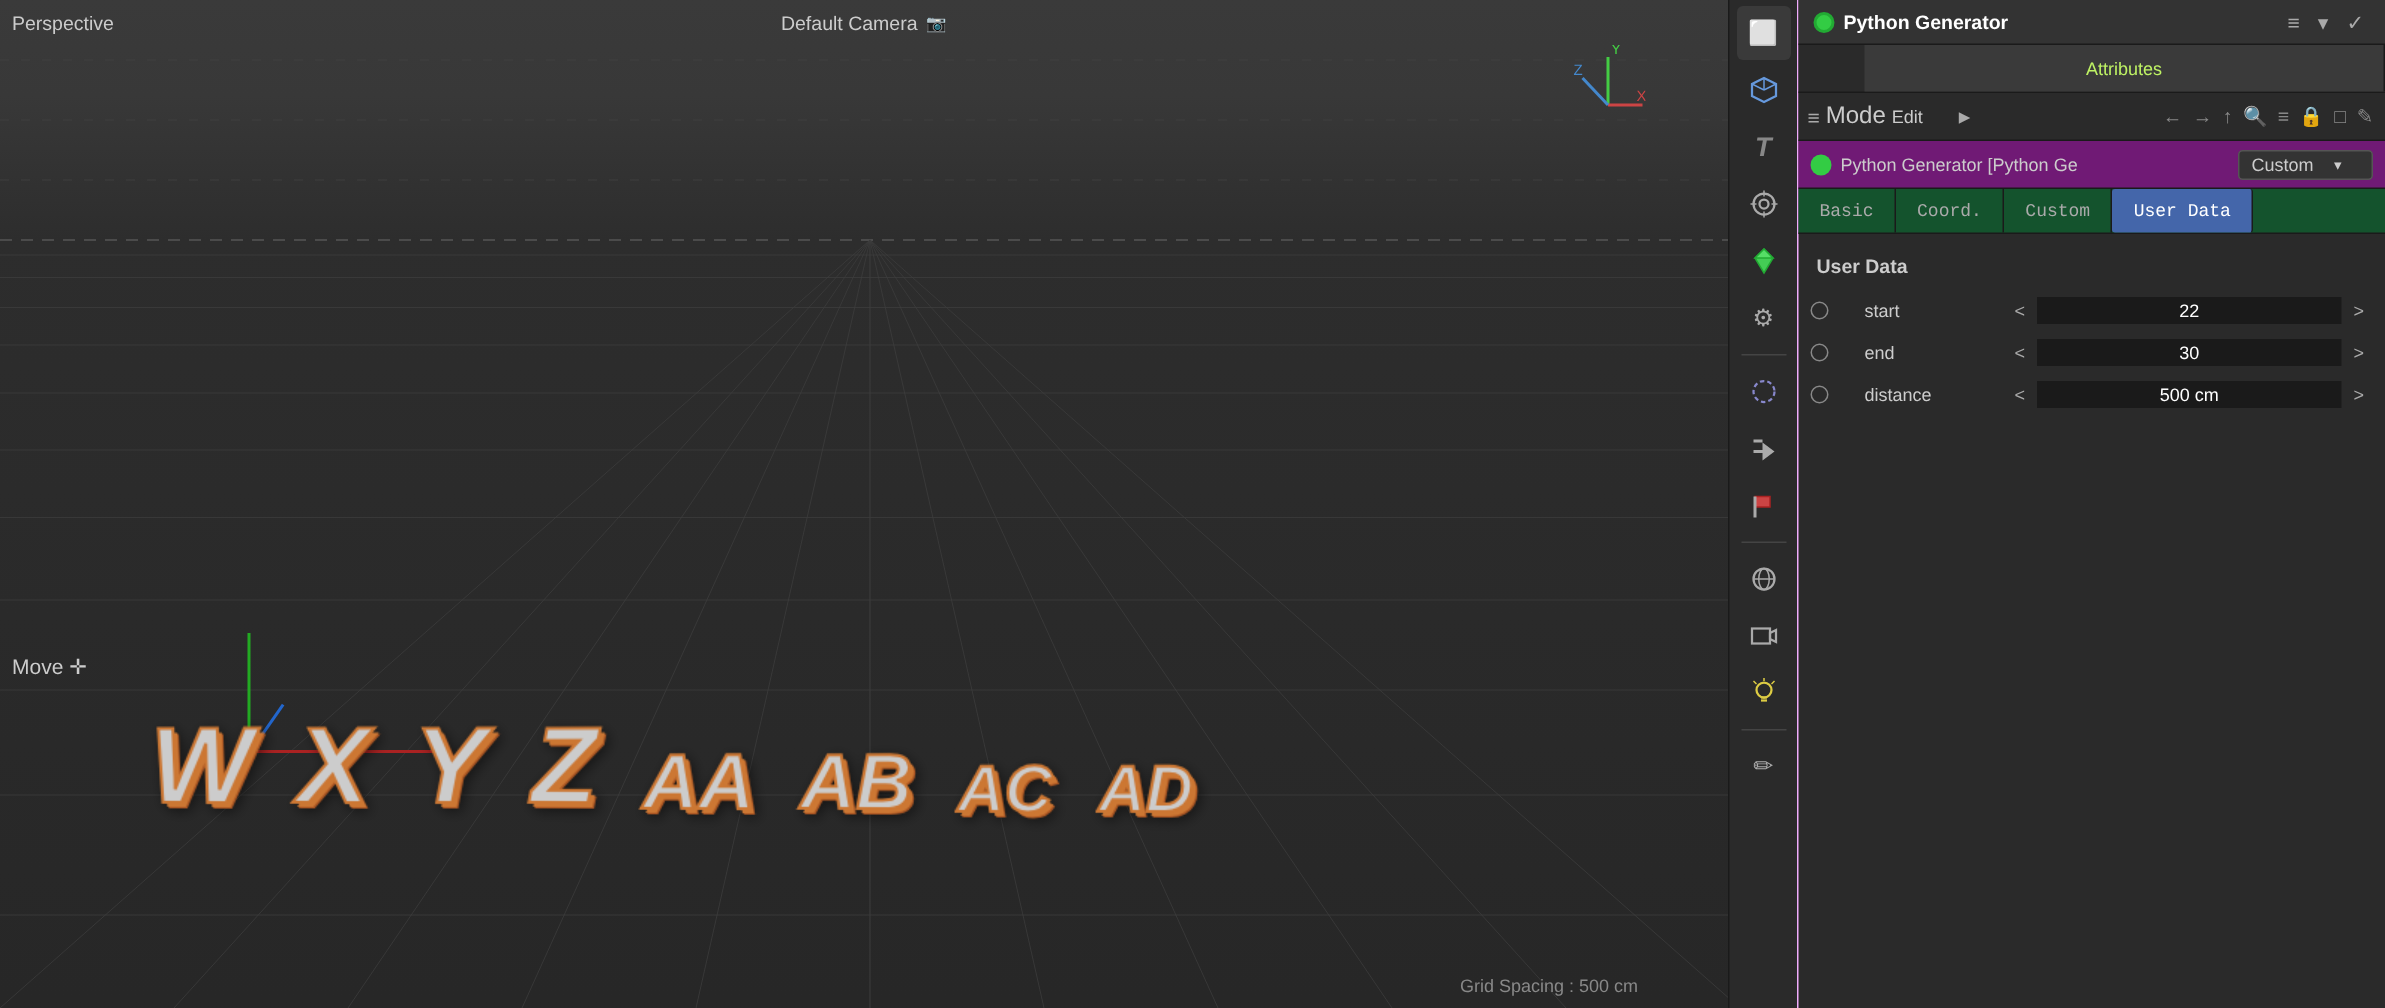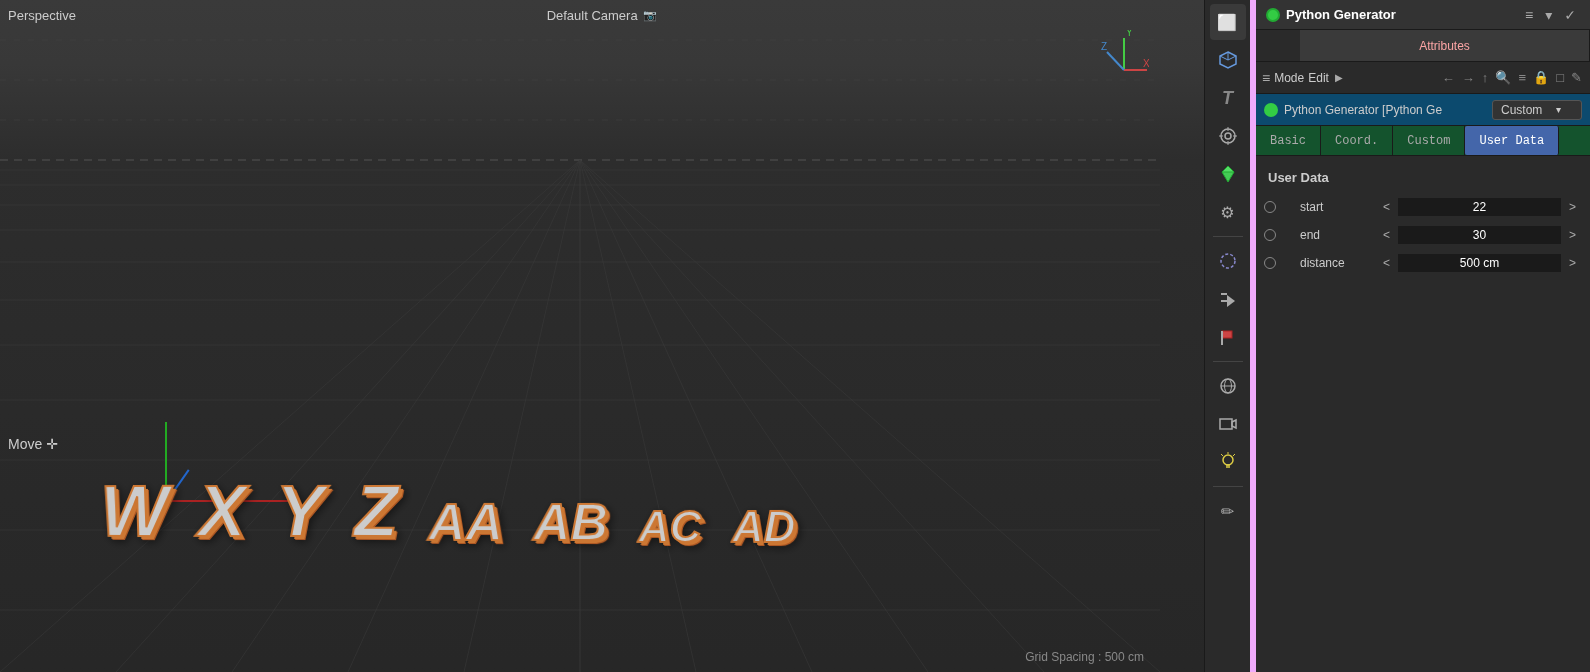--- a/index.html
+++ b/index.html
@@ -167,25 +167,25 @@
 
     .toolbar-divider {
       width: 30px;
       height: 1px;
       background: #444444;
       margin: 4px 0;
     }
 
     
     #right-panel {
-      width: 340px;
+      width: 392px;
       background: #2a2a2a;
       display: flex;
       flex-direction: column;
-      border-left: 6px solid #f0abfc;
+      border-left: 1px solid #f0abfc;
     }
 
     
     #object-header {
       height: 30px;
       background: #333333;
       display: flex;
       align-items: center;
       padding: 0 10px;
       gap: 6px;
@@ -226,21 +226,21 @@
       align-items: center;
       justify-content: center;
       color: #aaaaaa;
       font-size: 12px;
       cursor: pointer;
       border-right: 1px solid #1a1a1a;
     }
 
     .attr-tab.active {
       background: #3a3a3a;
-      color: #fca5a5;
+      color: #bef264;
       margin-left: 44px;
     }
 
     
     #mode-bar {
       height: 32px;
       background: #2a2a2a;
       display: flex;
       align-items: center;
       padding: 0 6px;
@@ -248,27 +248,27 @@
       border-bottom: 1px solid #1a1a1a;
     }
 
     #mode-icon {
       color: #aaaaaa;
       font-size: 14px;
     }
 
     #mode-label {
       color: #cccccc;
-      font-size: 12px;
+      font-size: 16px;
     }
 
     #mode-value {
       color: #cccccc;
       font-size: 12px;
-      margin-right: 2px;
+      margin-right: 20px;
     }
 
     #mode-dropdown-btn {
       color: #aaaaaa;
       font-size: 10px;
       cursor: pointer;
     }
 
     .mode-bar-icons {
       margin-left: auto;
@@ -280,21 +280,21 @@
     .mode-bar-icon {
       color: #888888;
       font-size: 13px;
       cursor: pointer;
       padding: 2px;
     }
 
     
     #generator-row {
       height: 32px;
-      background: #0c4a6e;
+      background: #701a75;
       display: flex;
       align-items: center;
       padding: 0 8px;
       gap: 6px;
       border-bottom: 1px solid #1a1a1a;
     }
 
     #gen-icon {
       width: 14px;
       height: 14px;

